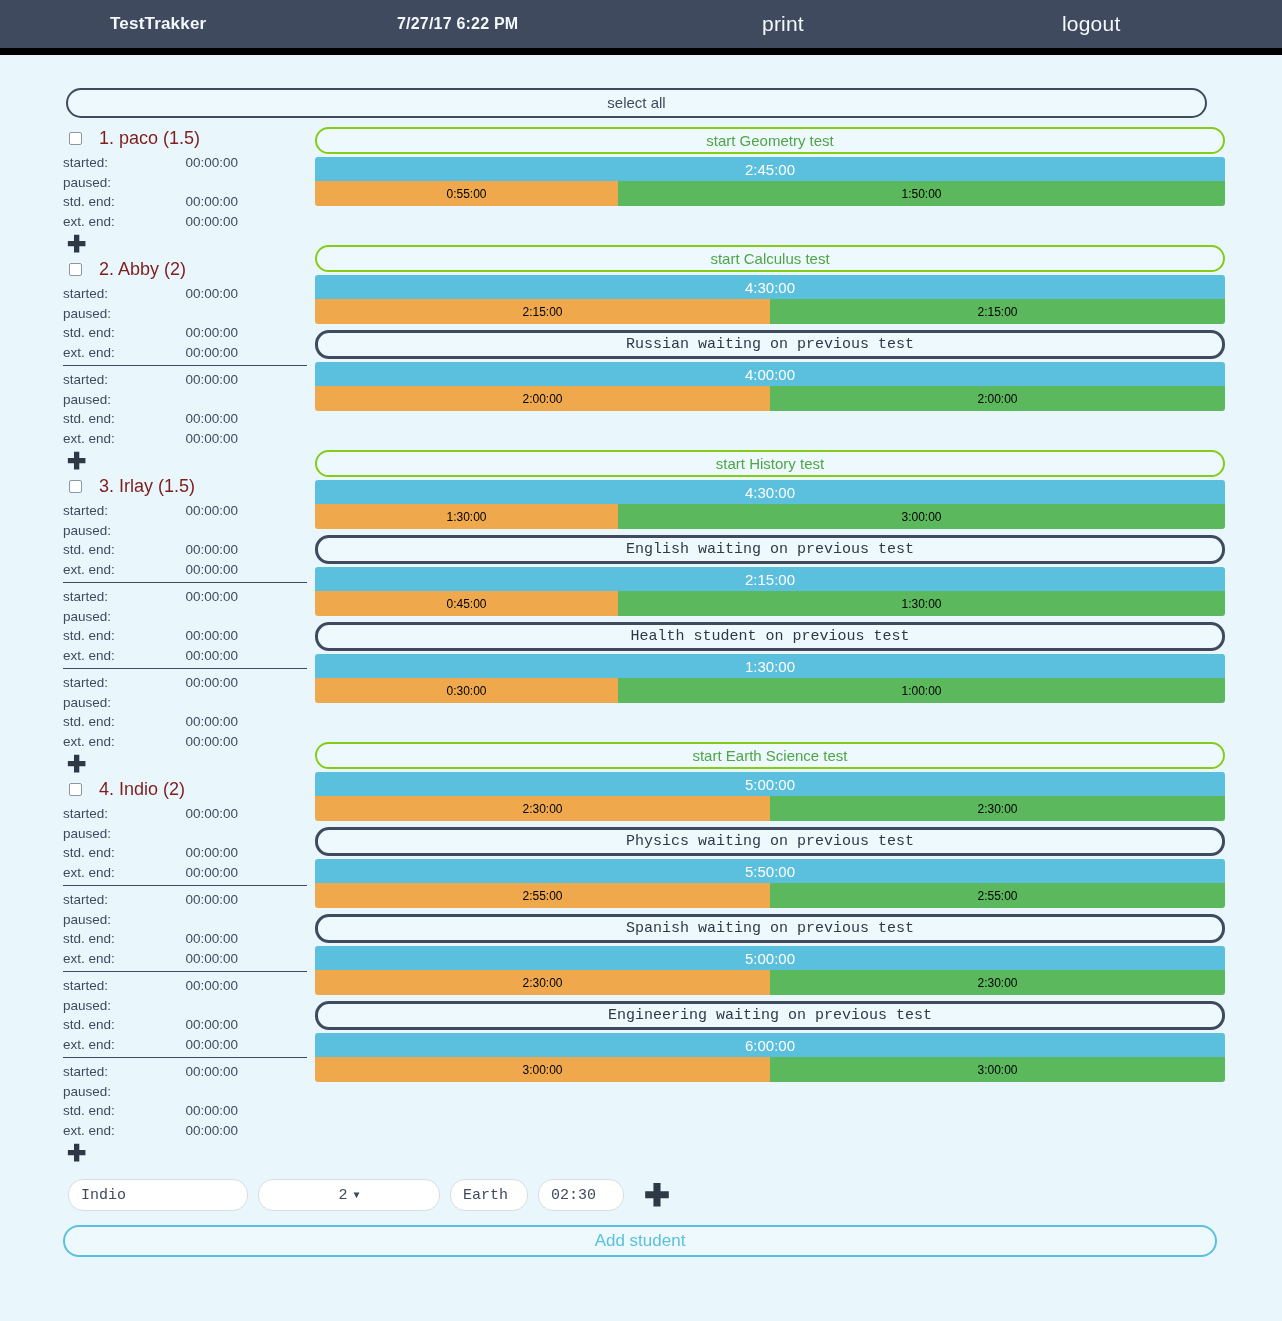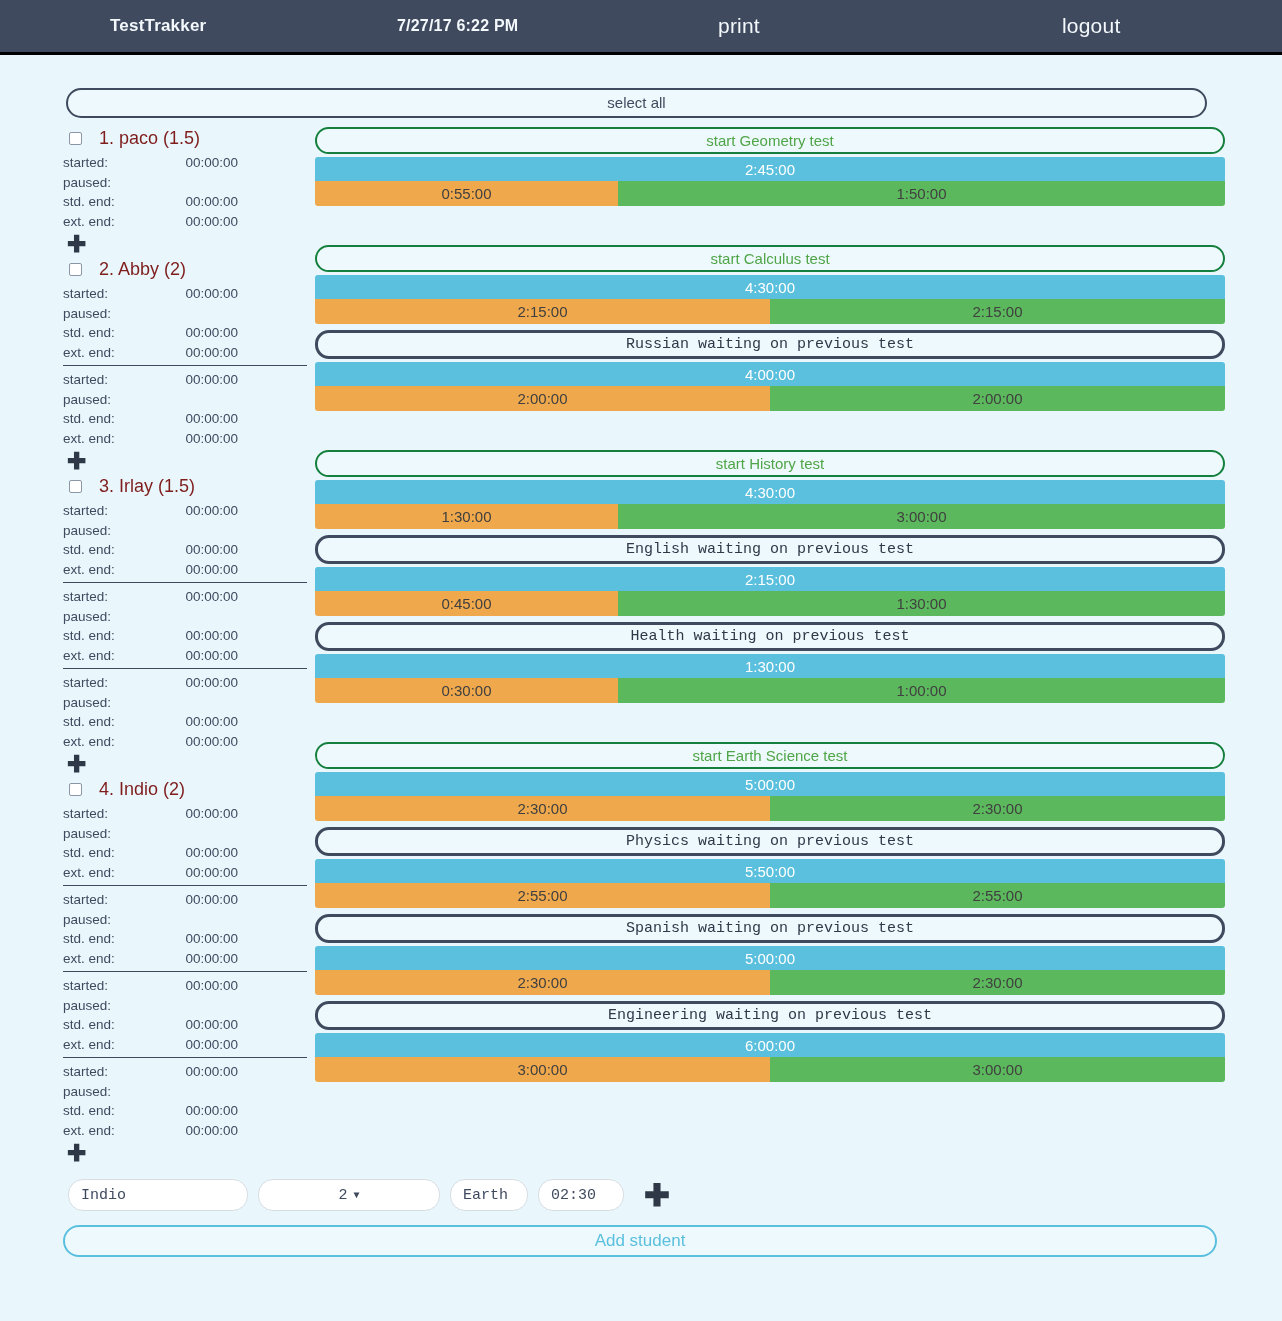--- a/index.html
+++ b/index.html
@@ -15,32 +15,32 @@
   }
 
   
   .navbar {
     height: 55px;
     background: #3f4a5f;
     display: flex;
     align-items: center;
     color: #f3f8fb;
     position: relative;
-    border-bottom: 3px solid #000000;
+    border-bottom: 7px solid #000000;
   }
   .nav-item {
     position: absolute;
     font-size: 19px;
     letter-spacing: .2px;
     white-space: nowrap;
     cursor: pointer;
   }
   .nav-brand   { left: 110px; font-size: 17px; font-weight: 700; }
   .nav-date    { left: 397px; font-size: 16px; font-weight: 700; }
-  .nav-print   { left: 718px; font-size: 21px; }
+  .nav-print   { left: 762px; font-size: 21px; }
   .nav-logout  { left: 1062px; font-size: 21px; }
 
   
   .page {
     position: relative;
     padding: 0;
   }
 
   .select-all-wrap { padding: 33px 41px 0 66px; }
   .btn-select-all {
@@ -117,21 +117,21 @@
     width: 100%;
     height: 27px;
     line-height: 23px;
     text-align: center;
     font-size: 15px;
     border-radius: 14px;
     background: #eef9fd;
     cursor: pointer;
     margin-bottom: 3px;
   }
-  .btn-start { border: 2px solid #15803d; color: #4fa547; }
+  .btn-start { border: 2px solid #84cc16; color: #4fa547; }
   .btn-wait  { border: 3px solid #3f4a5f; color: #2f3847; height: 29px; line-height: 23px; font-family: Liberation Mono, monospace; }
 
   .bar-total {
     height: 24px;
     background: #5bc0de;
     color: #fff;
     font-size: 15px;
     display: flex;
     align-items: center;
     justify-content: center;
@@ -141,22 +141,22 @@
     height: 25px;
     display: flex;
     border-radius: 0 0 3px 3px;
     overflow: hidden;
     margin-bottom: 6px;
   }
   .seg {
     display: flex;
     align-items: center;
     justify-content: center;
-    color: #404040;
-    font-size: 15px;
+    color: #000000;
+    font-size: 12px;
     white-space: nowrap;
   }
   .seg-used  { background: #efa94c; }
   .seg-left  { background: #5cb85c; }
 
   .group-gap { height: 33px; }
 
   
   .form-row {
     display: flex;
@@ -466,21 +466,21 @@
           <div class="bar-split">
             <div class="seg seg-used" style="width:33.3%">1:30:00</div>
             <div class="seg seg-left" style="width:66.7%">3:00:00</div>
           </div>
           <div class="btn-test btn-wait">English waiting on previous test</div>
           <div class="bar-total">2:15:00</div>
           <div class="bar-split">
             <div class="seg seg-used" style="width:33.3%">0:45:00</div>
             <div class="seg seg-left" style="width:66.7%">1:30:00</div>
           </div>
-          <div class="btn-test btn-wait">Health waiting on previous test</div>
+          <div class="btn-test btn-wait">Health student on previous test</div>
           <div class="bar-total">1:30:00</div>
           <div class="bar-split">
             <div class="seg seg-used" style="width:33.3%">0:30:00</div>
             <div class="seg seg-left" style="width:66.7%">1:00:00</div>
           </div>
         </div>
         <div class="group-gap"></div>
         <div class="group">
           <div class="btn-test btn-start">start Earth Science test</div>
           <div class="bar-total">5:00:00</div>

